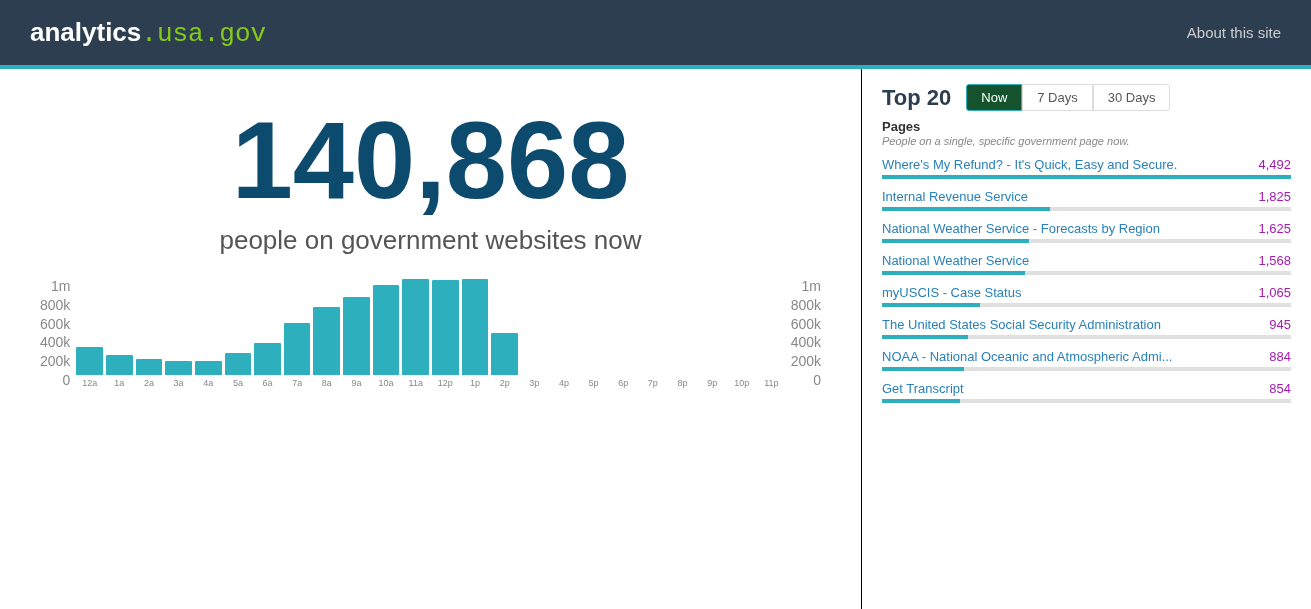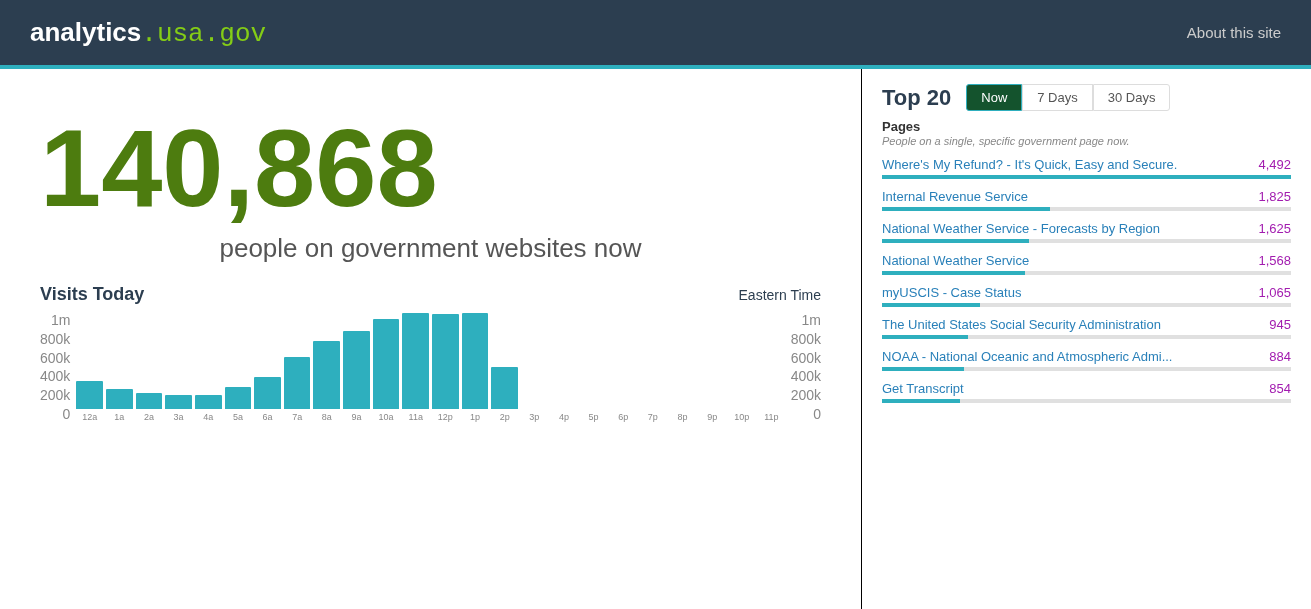--- a/index.html
+++ b/index.html
@@ -49,23 +49,24 @@
     
     #left-panel {
       flex: 1;
       padding: 20px 40px 10px 40px;
       overflow: hidden;
     }
 
     .big-number {
       font-size: 110px;
       font-weight: bold;
-      color: #4d7c0f;
+      color: #0c4a6e;
+      text-align: center;
       line-height: 1.1;
-      margin-top: 18px;
+      margin-top: 10px;
     }
 
     .subtitle {
       font-size: 26px;
       color: #555;
       text-align: center;
       margin-top: 5px;
       margin-bottom: 20px;
     }
 
@@ -244,24 +245,20 @@
 </div>
 
 <div id="teal-bar"></div>
 
 <div id="main">
 
   <div id="left-panel">
     <div class="big-number">140,868</div>
     <div class="subtitle">people on government websites now</div>
 
-    <div class="visits-header">
-      <span class="visits-title">Visits Today</span>
-      <span class="eastern-time">Eastern Time</span>
-    </div>
 
     <div id="chart-container">
       <div class="chart-left" id="y-axis-left">
           <span>1m</span>
           <span>800k</span>
           <span>600k</span>
           <span>400k</span>
           <span>200k</span>
           <span>0</span>
         </div>

